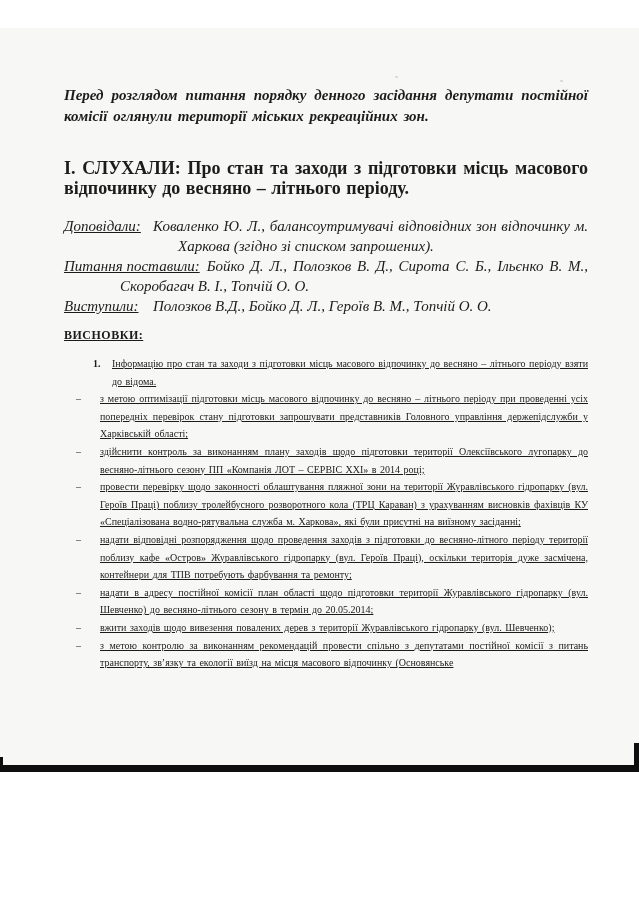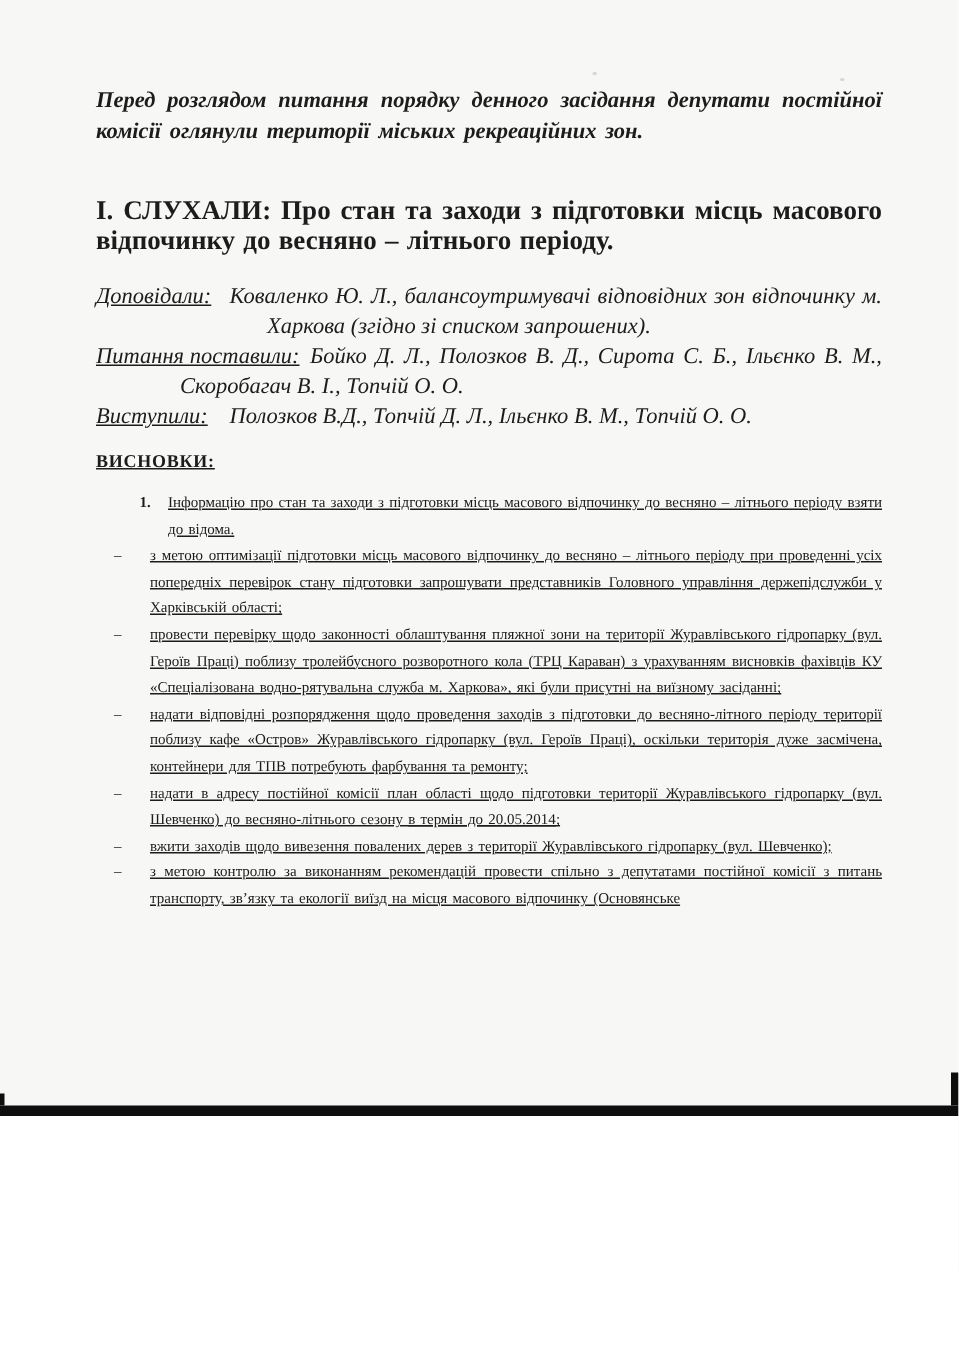--- a/index.html
+++ b/index.html
@@ -2,21 +2,21 @@
 <html><head>
 <meta charset="utf-8">
 <style>
   html, body { margin: 0; padding: 0; }
   body {
     width: 639px; height: 900px; overflow: hidden;
     font-family: "Liberation Serif", "DejaVu Serif", serif;
   }
   .page {
     position: relative; width: 639px; height: 744px;
-    background: #f7f7f5; color: #1c1c1c;
+    background: #f7f7f5; color: #1c1c1c; margin-top: 28px;
   }
   .content {
     position: absolute; left: 64px; right: 51px; top: 0;
     text-align: justify;
   }
   .intro {
     margin-top: 57px;
     font-size: 15px; line-height: 21px;
     font-weight: bold; font-style: italic;
     word-spacing: 2px;
@@ -71,35 +71,38 @@
     <p class="hearing-title">І. СЛУХАЛИ: Про стан та заходи з підготовки місць масового відпочинку до весняно – літнього періоду.</p>
 
     <div class="speakers">
       <div class="speaker-row row-1">
         <span class="label-box"><span class="u-label">Доповідали:</span></span><span>Коваленко Ю. Л., балансоутримувачі відповідних зон відпочинку м. Харкова (згідно зі списком запрошених).</span>
       </div>
       <div class="speaker-row row-2">
         <span class="label-box"><span class="u-label">Питання поставили:</span></span><span>Бойко Д. Л., Полозков В. Д., Сирота С. Б., Ільєнко В. М., Скоробагач В. І., Топчій О. О.</span>
       </div>
       <div class="speaker-row row-3">
-        <span class="label-box"><span class="u-label">Виступили:</span></span><span>Полозков В.Д., Топчій Д. Л., Ільєнко В. М., Топчій О. О.</span>
+        <span class="label-box"><span class="u-label">Виступили:</span></span><span>Полозков В.Д., Бойко Д. Л., Героїв В. М., Топчій О. О.</span>
       </div>
     </div>
 
     <p class="conclusions-heading">ВИСНОВКИ:</p>
 
     <div class="body-list">
 
       <div class="num-item">
         <span class="num">1.</span><span>Інформацію про стан та заходи з підготовки місць масового відпочинку до весняно – літнього періоду взяти до відома.</span>
       </div>
 
       <div class="dash-list">
         <div class="dash-item">
           <span class="dash">–</span><span>з метою оптимізації підготовки місць масового відпочинку до весняно – літнього періоду при проведенні усіх попередніх перевірок стану підготовки запрошувати представників Головного управління держепідслужби у Харківській області;</span>
+        </div>
+        <div class="dash-item">
+          <span class="dash">–</span><span>здійснити контроль за виконанням плану заходів щодо підготовки території Олексіївського лугопарку до весняно-літнього сезону ПП «Компанія ЛОТ – СЕРВІС XXI» в 2014 році;</span>
         </div>
         <div class="dash-item">
           <span class="dash">–</span><span>провести перевірку щодо законності облаштування пляжної зони на території Журавлівського гідропарку (вул. Героїв Праці) поблизу тролейбусного розворотного кола (ТРЦ Караван) з урахуванням висновків фахівців КУ «Спеціалізована водно-рятувальна служба м. Харкова», які були присутні на виїзному засіданні;</span>
         </div>
         <div class="dash-item">
           <span class="dash">–</span><span>надати відповідні розпорядження щодо проведення заходів з підготовки до весняно-літного періоду території поблизу кафе «Остров» Журавлівського гідропарку (вул. Героїв Праці), оскільки територія дуже засмічена, контейнери для ТПВ потребують фарбування та ремонту;</span>
         </div>
         <div class="dash-item">
           <span class="dash">–</span><span>надати в адресу постійної комісії план області щодо підготовки території Журавлівського гідропарку (вул. Шевченко) до весняно-літнього сезону </span><span class="u-inline">в термін до 20.05.2014</span><span>;</span>
         </div>

